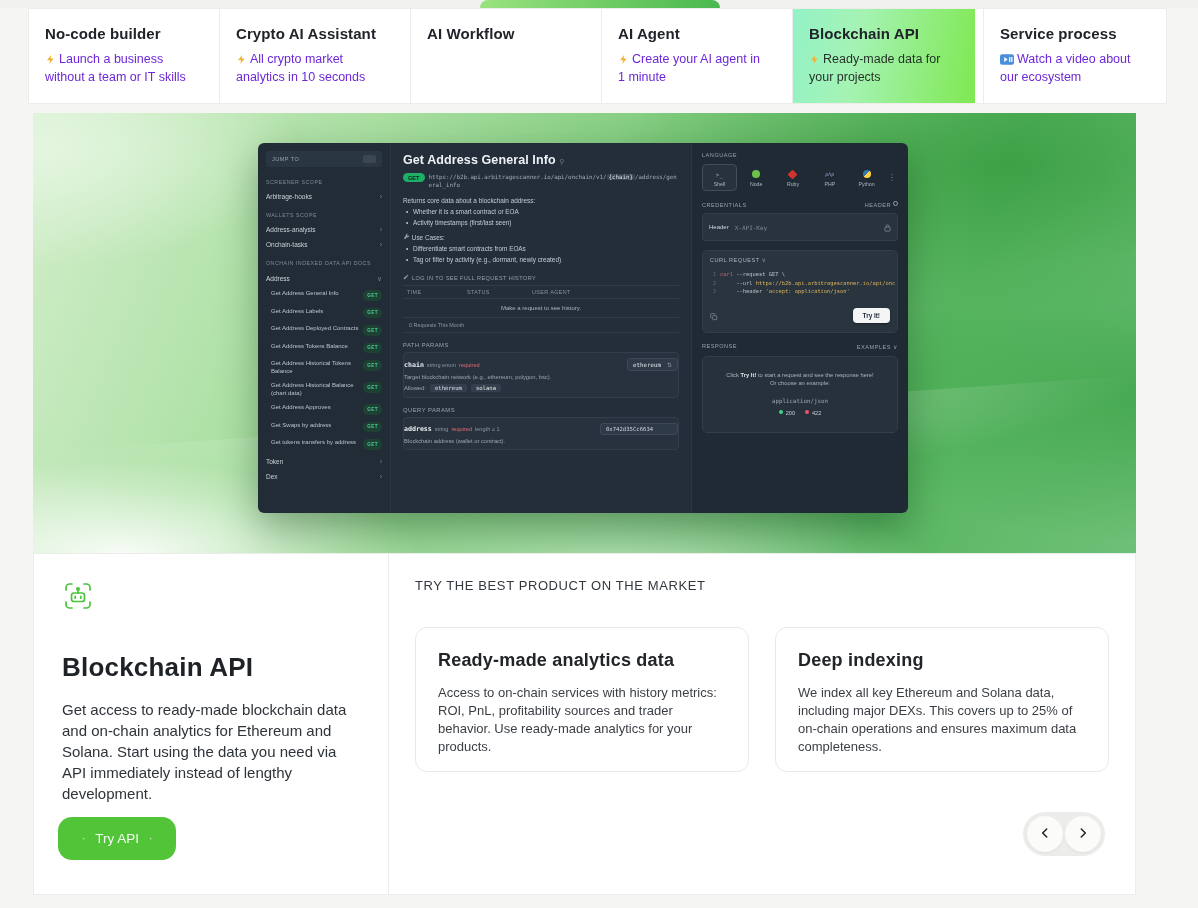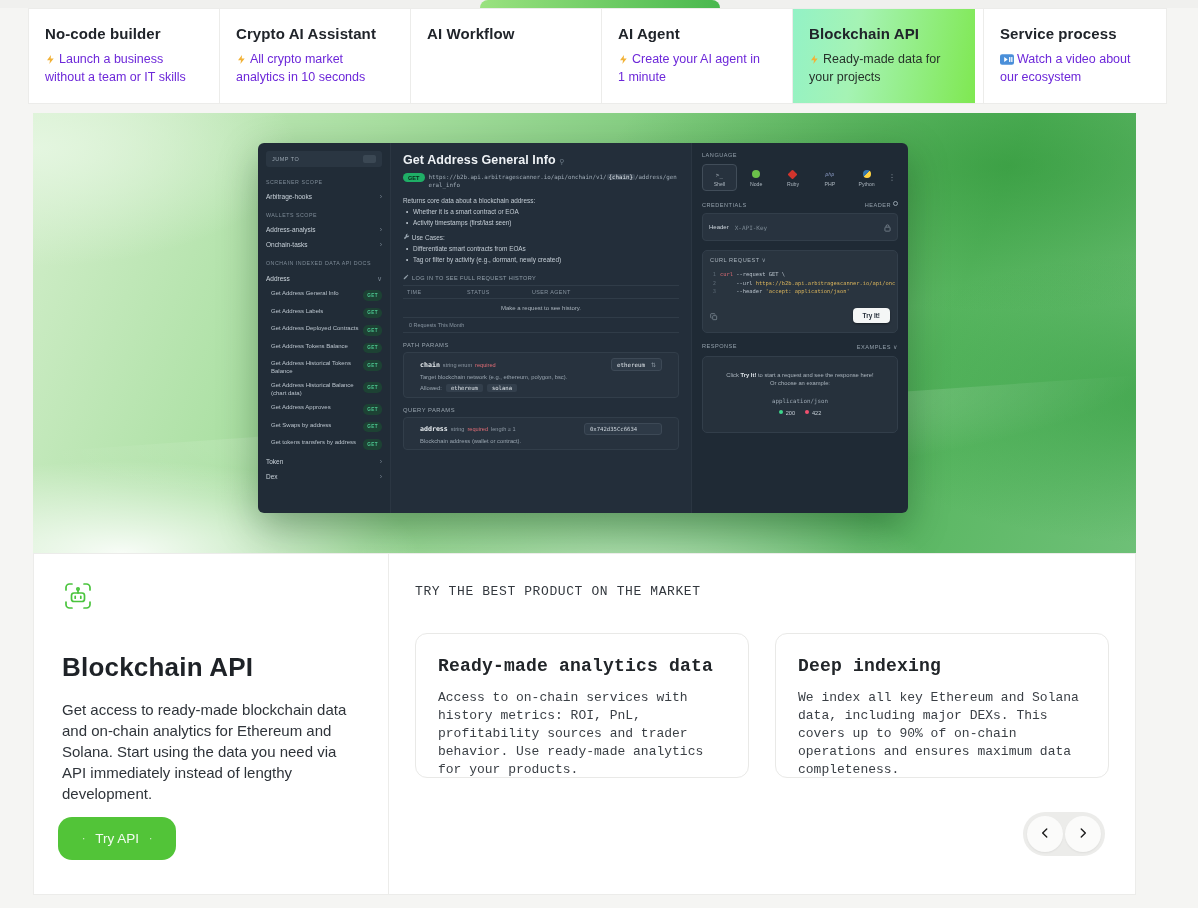--- a/index.html
+++ b/index.html
@@ -66,21 +66,21 @@
   .mn-li { margin-top:4px; padding-left:10px; font-size:6.4px; color:#c3ccd4; position:relative; }
   .mn-li::before { content:"•"; position:absolute; left:3px; }
   .usecase { margin-top:7px; font-size:6.4px; color:#c3ccd4; }
   .login-row { margin-top:11px; font-size:5.6px; letter-spacing:.4px; color:#93a0ab; cursor:pointer; display:flex; gap:3px; align-items:center; }
   .htable { margin-top:4px; border-top:1px solid #303c48; }
   .htable-head { display:flex; padding:3px 4px; border-bottom:1px solid #303c48; font-size:5.4px; letter-spacing:.4px; color:#8794a0; }
   .hcol1{ width:60px; } .hcol2{ width:65px; } .hcol3{ flex:1; }
   .htable-empty { text-align:center; font-size:6px; color:#aab4bd; padding:6px 0; border-bottom:1px solid #303c48; }
   .htable-foot { font-size:5.4px; color:#8794a0; padding:4px 6px; border-bottom:1px solid #303c48; }
   .sec-label { margin-top:9px; font-size:5.8px; letter-spacing:.5px; color:#98a4ae; }
-  .param-box { margin-top:4px; background:#27323e; border:1px solid #323e4a; border-radius:4px; padding:5px 16px; }
+  .param-box { margin-top:4px; background:#27323e; border:1px solid #323e4a; border-radius:4px; padding:5px 0; }
   .param-top { display:flex; align-items:center; gap:3px; }
   .p-name { font-size:6.6px; font-weight:700; color:#e8edf0; }
   .p-meta { font-size:5.6px; color:#8b97a2; }
   .p-req { font-size:5.6px; color:#e06c75; }
   .p-desc { margin-top:3px; font-size:5.8px; color:#99a5b0; }
   .p-allowed { margin-top:4px; display:flex; align-items:center; gap:4px; font-size:5.8px; color:#99a5b0; }
   .chip { background:#333f4c; border-radius:2px; padding:1px 5px; font-size:5.6px; color:#dfe5ea; }
   .p-select { margin-left:auto; background:#2e3a47; border:1px solid #3d4956; border-radius:3px;
     padding:2px 5px; font-size:5.8px; color:#dfe5ea; display:flex; gap:6px; align-items:center; cursor:pointer; }
   .p-input { margin-left:auto; background:#2e3a47; border:1px solid #3d4956; border-radius:3px;
@@ -124,21 +124,21 @@
   
   .product { position:absolute; left:33px; top:553px; width:1103px; height:342px; background:#fff;
     border:1px solid #ececea; display:flex; }
   .prod-left { width:357px; border-right:1px solid #ececea; padding:26px 28px; position:relative; }
   .prod-title { margin-top:36px; font-size:26px; font-weight:700; color:#1e2227; letter-spacing:.2px; }
   .prod-desc { margin-top:16px; font-size:15px; line-height:21px; color:#2f343a; }
   .try-api { position:absolute; left:24px; bottom:34px; background:#52c438; color:#f2fbef;
     border:none; border-radius:14px; padding:14px 24px; font-size:13.5px; font-family:"Liberation Sans",sans-serif;
     cursor:pointer; display:flex; align-items:center; gap:10px; }
   .try-api .d { font-size:10px; opacity:.85; }
-  .prod-right { flex:1; padding:30px 26px; position:relative;font-family:Liberation Mono, monospace; }
+  .prod-right { flex:1; padding:24px 26px; position:relative; }
   .eyebrow { font-size:13px; letter-spacing:.6px; color:#33383e; }
   .cards { margin-top:34px; display:flex; gap:26px; }
   .card { width:334px; height:145px; border:1px solid #e9e9e7; border-radius:12px; padding:22px 22px; background:#fff; }
   .card-title { font-size:18px; font-weight:700; color:#212529; letter-spacing:.2px; }
   .card-body { margin-top:13px; font-size:13px; line-height:18px; color:#3a3f45; }
   .pager { position:absolute; right:30px; bottom:38px; width:82px; height:44px; background:#ececea;
     border-radius:22px; display:flex; align-items:center; justify-content:space-between; padding:4px; }
   .pg-btn { width:36px; height:36px; border-radius:50%; background:#fbfbfa; border:none; cursor:pointer;
     display:flex; align-items:center; justify-content:center; box-shadow:0 1px 2px rgba(0,0,0,.06); }
 
@@ -429,21 +429,21 @@
   </div>
   <div class="prod-right">
     <div class="eyebrow">TRY THE BEST PRODUCT ON THE MARKET</div>
     <div class="cards">
       <div class="card">
         <div class="card-title">Ready-made analytics data</div>
         <div class="card-body">Access to on-chain services with history metrics: ROI, PnL, profitability sources and trader behavior. Use ready-made analytics for your products.</div>
       </div>
       <div class="card">
         <div class="card-title">Deep indexing</div>
-        <div class="card-body">We index all key Ethereum and Solana data, including major DEXs. This covers up to 90% of on-chain operations and ensures maximum data completeness.</div>
+        <div class="card-body">We index all key Ethereum and Solana data, including major DEXs. This covers up to 25% of on-chain operations and ensures maximum data completeness.</div>
       </div>
     </div>
     <div class="pager">
       <button class="pg-btn" aria-label="previous">
         <span><svg width="14" height="14" viewBox="0 0 24 24">
               <path d="M15 5l-7 7 7 7" stroke="#1c1c1c" stroke-width="2.4" fill="none" stroke-linecap="round" stroke-linejoin="round"></path>
             </svg></span>
       </button>
       <button class="pg-btn" aria-label="next">
         <span><svg width="14" height="14" viewBox="0 0 24 24">

